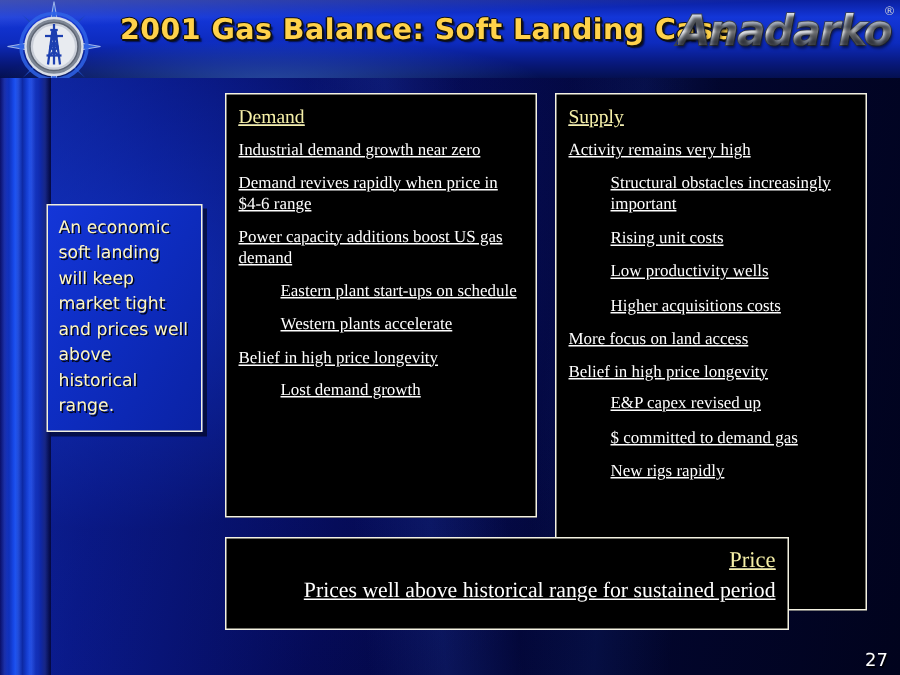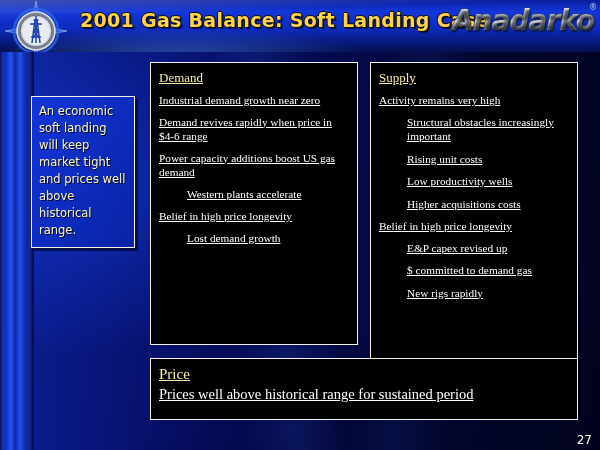--- a/index.html
+++ b/index.html
@@ -129,37 +129,38 @@
     box-sizing: border-box;
     background: linear-gradient(120deg, #1436d8 0%, #0e2ec4 40%, #0a22a4 100%);
     border: 1.5px solid #f2f0e0;
     box-shadow: 3px 3px 0 rgba(0,0,6,0.55);
     color: #fff7c2;
     font-family: "DejaVu Sans", sans-serif;
     font-size: 11.5px;
     line-height: 17px;
     padding: 6px 7px 4px 7px;
     text-shadow: 1px 1px 0 rgba(0,0,0,0.85);
+    margin-top: 40px;
   }
   #callout-1 { left: 31px; top: 96px;  width: 104px; height: 152px; }
   #callout-2 { left: 31px; top: 270px; width: 104px; height: 162px; }
 
   
   .panel {
     position: absolute;
     box-sizing: border-box;
     background: #000000;
     border: 1.4px solid #f4f2e2;
     color: #ffffff;
     font-family: "Liberation Serif", serif;
     text-decoration: underline;
   }
   #panel-demand { left: 150px; top: 62px;  width: 208px; height: 283px; }
   #panel-supply { left: 370px; top: 62px;  width: 208px; height: 345px; }
-  #panel-price  { left: 150px; top: 358px; width: 428px; height: 62px; }
+  #panel-price  { left: 150px; top: 358px; width: 376px; height: 62px; text-align: right; }
 
   .panel-inner { padding: 7px 8px 4px 8px; }
 
   .sec-head {
     color: #f6f0a8;
     font-size: 13px;
     text-decoration: underline;
     margin: 0 0 7px 0;
     font-family: "Liberation Serif", serif;
   }
@@ -246,36 +247,38 @@
 
   <div class="callout" id="callout-1">An economic soft landing will keep market tight and prices well above historical range.</div>
 
   <div class="panel" id="panel-demand">
     <div class="panel-inner">
       <div class="sec-head">Demand</div>
       <ul class="bl">
         <li>Industrial demand growth near zero</li>
         <li>Demand revives rapidly when price in $4-6 range</li>
         <li>Power capacity additions boost US gas demand</li>
+        <li class="lvl2">Eastern plant start-ups on schedule</li>
         <li class="lvl2">Western plants accelerate</li>
         <li>Belief in high price longevity</li>
         <li class="lvl2">Lost demand growth</li>
       </ul>
     </div>
   </div>
 
   <div class="panel" id="panel-supply">
     <div class="panel-inner">
       <div class="sec-head">Supply</div>
       <ul class="bl">
         <li>Activity remains very high</li>
         <li class="lvl2">Structural obstacles increasingly important</li>
         <li class="lvl2">Rising unit costs</li>
         <li class="lvl2">Low productivity wells</li>
         <li class="lvl2">Higher acquisitions costs</li>
+        <li>More focus on land access</li>
         <li>Belief in high price longevity</li>
         <li class="lvl2">E&amp;P capex revised up</li>
         <li class="lvl2">$ committed to demand gas</li>
         <li class="lvl2">New rigs rapidly</li>
       </ul>
     </div>
   </div>
 
   <div class="panel" id="panel-price">
     <div class="panel-inner">

